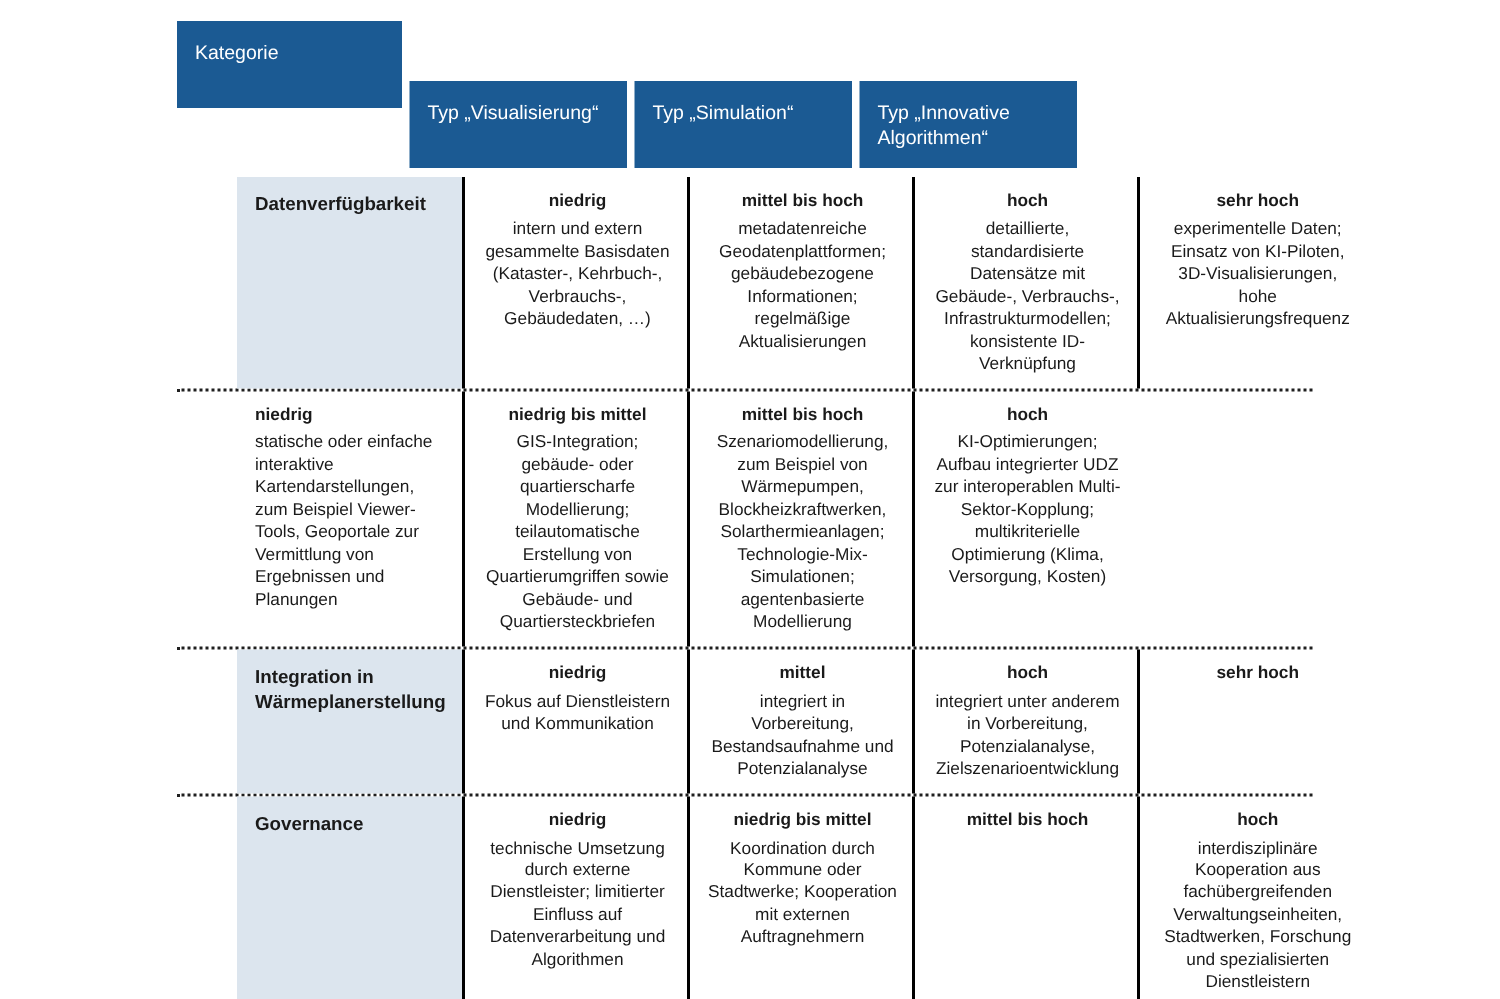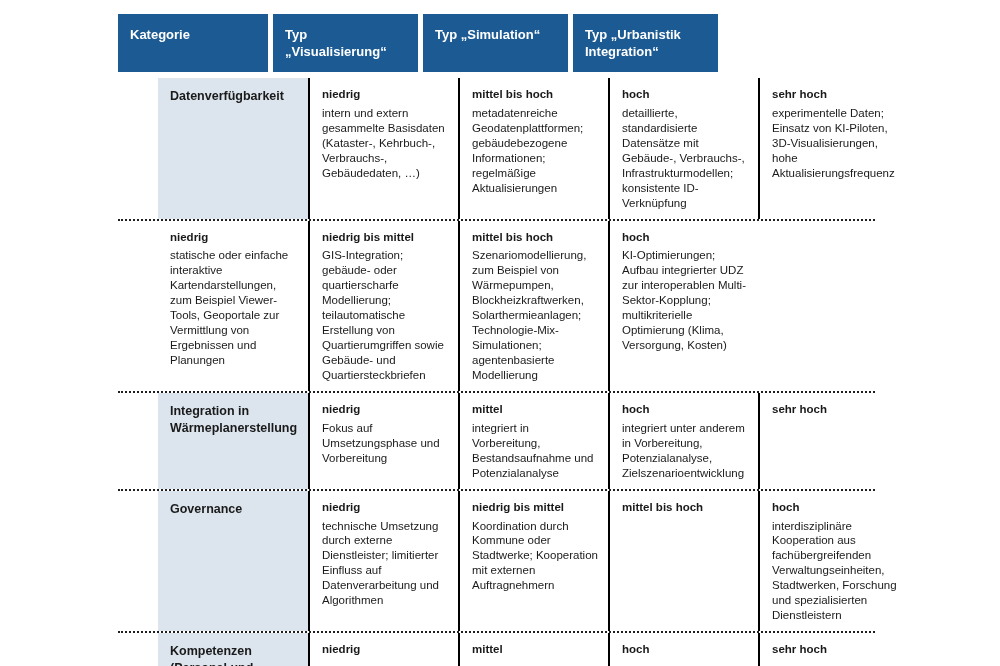--- a/index.html
+++ b/index.html
@@ -22,45 +22,45 @@
     top: 14px;
     width: 757px;
   }
   .thead, .row {
     display: grid;
     grid-template-columns: 150px 150px 150px 150px 157px;
   }
   .th {
     background: var(--header-bg, #1b5a93);
     color: #ffffff;
-    font-weight: bold;
+    font-weight: normal;
     font-size: 13px;
     line-height: 1.3;
     box-sizing: border-box;
     height: 58px;
     padding: 13px 8px 8px 12px;
   }
-  .th + .th { border-left: 5px solid #ffffff; }
+  .th + .th { border-left: 5px solid #ffffff; margin-top: 40px; }
   .tbody { margin-top: 6px; }
   .row { border-bottom: 2px dotted #1f1f1f; padding-left: 40px; }
   .row:last-child { border-bottom: none; }
   .row:nth-child(1) { min-height: 103px; }
   .row:nth-child(2) { min-height: 124px; }
   .row:nth-child(3) { min-height: 93px; }
   .row:nth-child(4) { min-height: 102px; }
   .row:nth-child(5) { min-height: 72px; }
   .row:nth-child(6) { min-height: 55px; }
   .td {
     box-sizing: border-box;
     padding: 9px 10px 8px 12px;
     font-size: 11.5px;
     line-height: 1.3;
     color: #1a1a1a;
   }
-  .td + .td { border-left: 2.5px solid #000000; }
+  .td + .td { border-left: 2.5px solid #000000; text-align: center; }
   .cat {
     background: var(--category-bg, #dce5ee);
     font-weight: bold;
     font-size: 12.5px;
     line-height: 1.35;
     color: #1a1a1a;
     padding-top: 10px;
   }
   .level {
     font-weight: bold;
@@ -80,21 +80,21 @@
 </head>
 <body>
 
 <div class="page">
 
   <div class="tbl-wrap">
     <div class="thead">
         <div class="th">Kategorie</div>
         <div class="th">Typ „Visualisierung“</div>
         <div class="th">Typ „Simulation“</div>
-        <div class="th">Typ „Urbanistik Integration“</div>
+        <div class="th">Typ „Innovative Algorithmen“</div>
       </div>
     <div class="tbody">
         <div class="row">
           <div class="td cat">Datenverfügbarkeit</div>
           <div class="td">
             <div class="level">niedrig</div>
             <div class="desc">intern und extern gesammelte Basisdaten (Kataster-, Kehrbuch-, Verbrauchs-, Gebäudedaten, …)</div>
           </div>
           <div class="td">
             <div class="level">mittel bis hoch</div>
@@ -124,21 +124,21 @@
           </div>
           <div class="td">
             <div class="level">hoch</div>
             <div class="desc">KI-Optimierungen; Aufbau integrierter UDZ zur interoperablen Multi-Sektor-Kopplung; multikriterielle Optimierung (Klima, Versorgung, Kosten)</div>
           </div>
         </div>
         <div class="row">
           <div class="td cat">Integration in Wärme­planerstellung</div>
           <div class="td">
             <div class="level">niedrig</div>
-            <div class="desc">Fokus auf Umsetzungsphase und Vorbereitung</div>
+            <div class="desc">Fokus auf Dienstleistern und Kommunikation</div>
           </div>
           <div class="td">
             <div class="level">mittel</div>
             <div class="desc">integriert in Vorbereitung, Bestandsaufnahme und Potenzialanalyse</div>
           </div>
           <div class="td">
             <div class="level">hoch</div>
             <div class="desc">integriert unter anderem in Vorbereitung, Potenzialanalyse, Zielszenarioentwicklung</div>
           </div>
           <div class="td">

